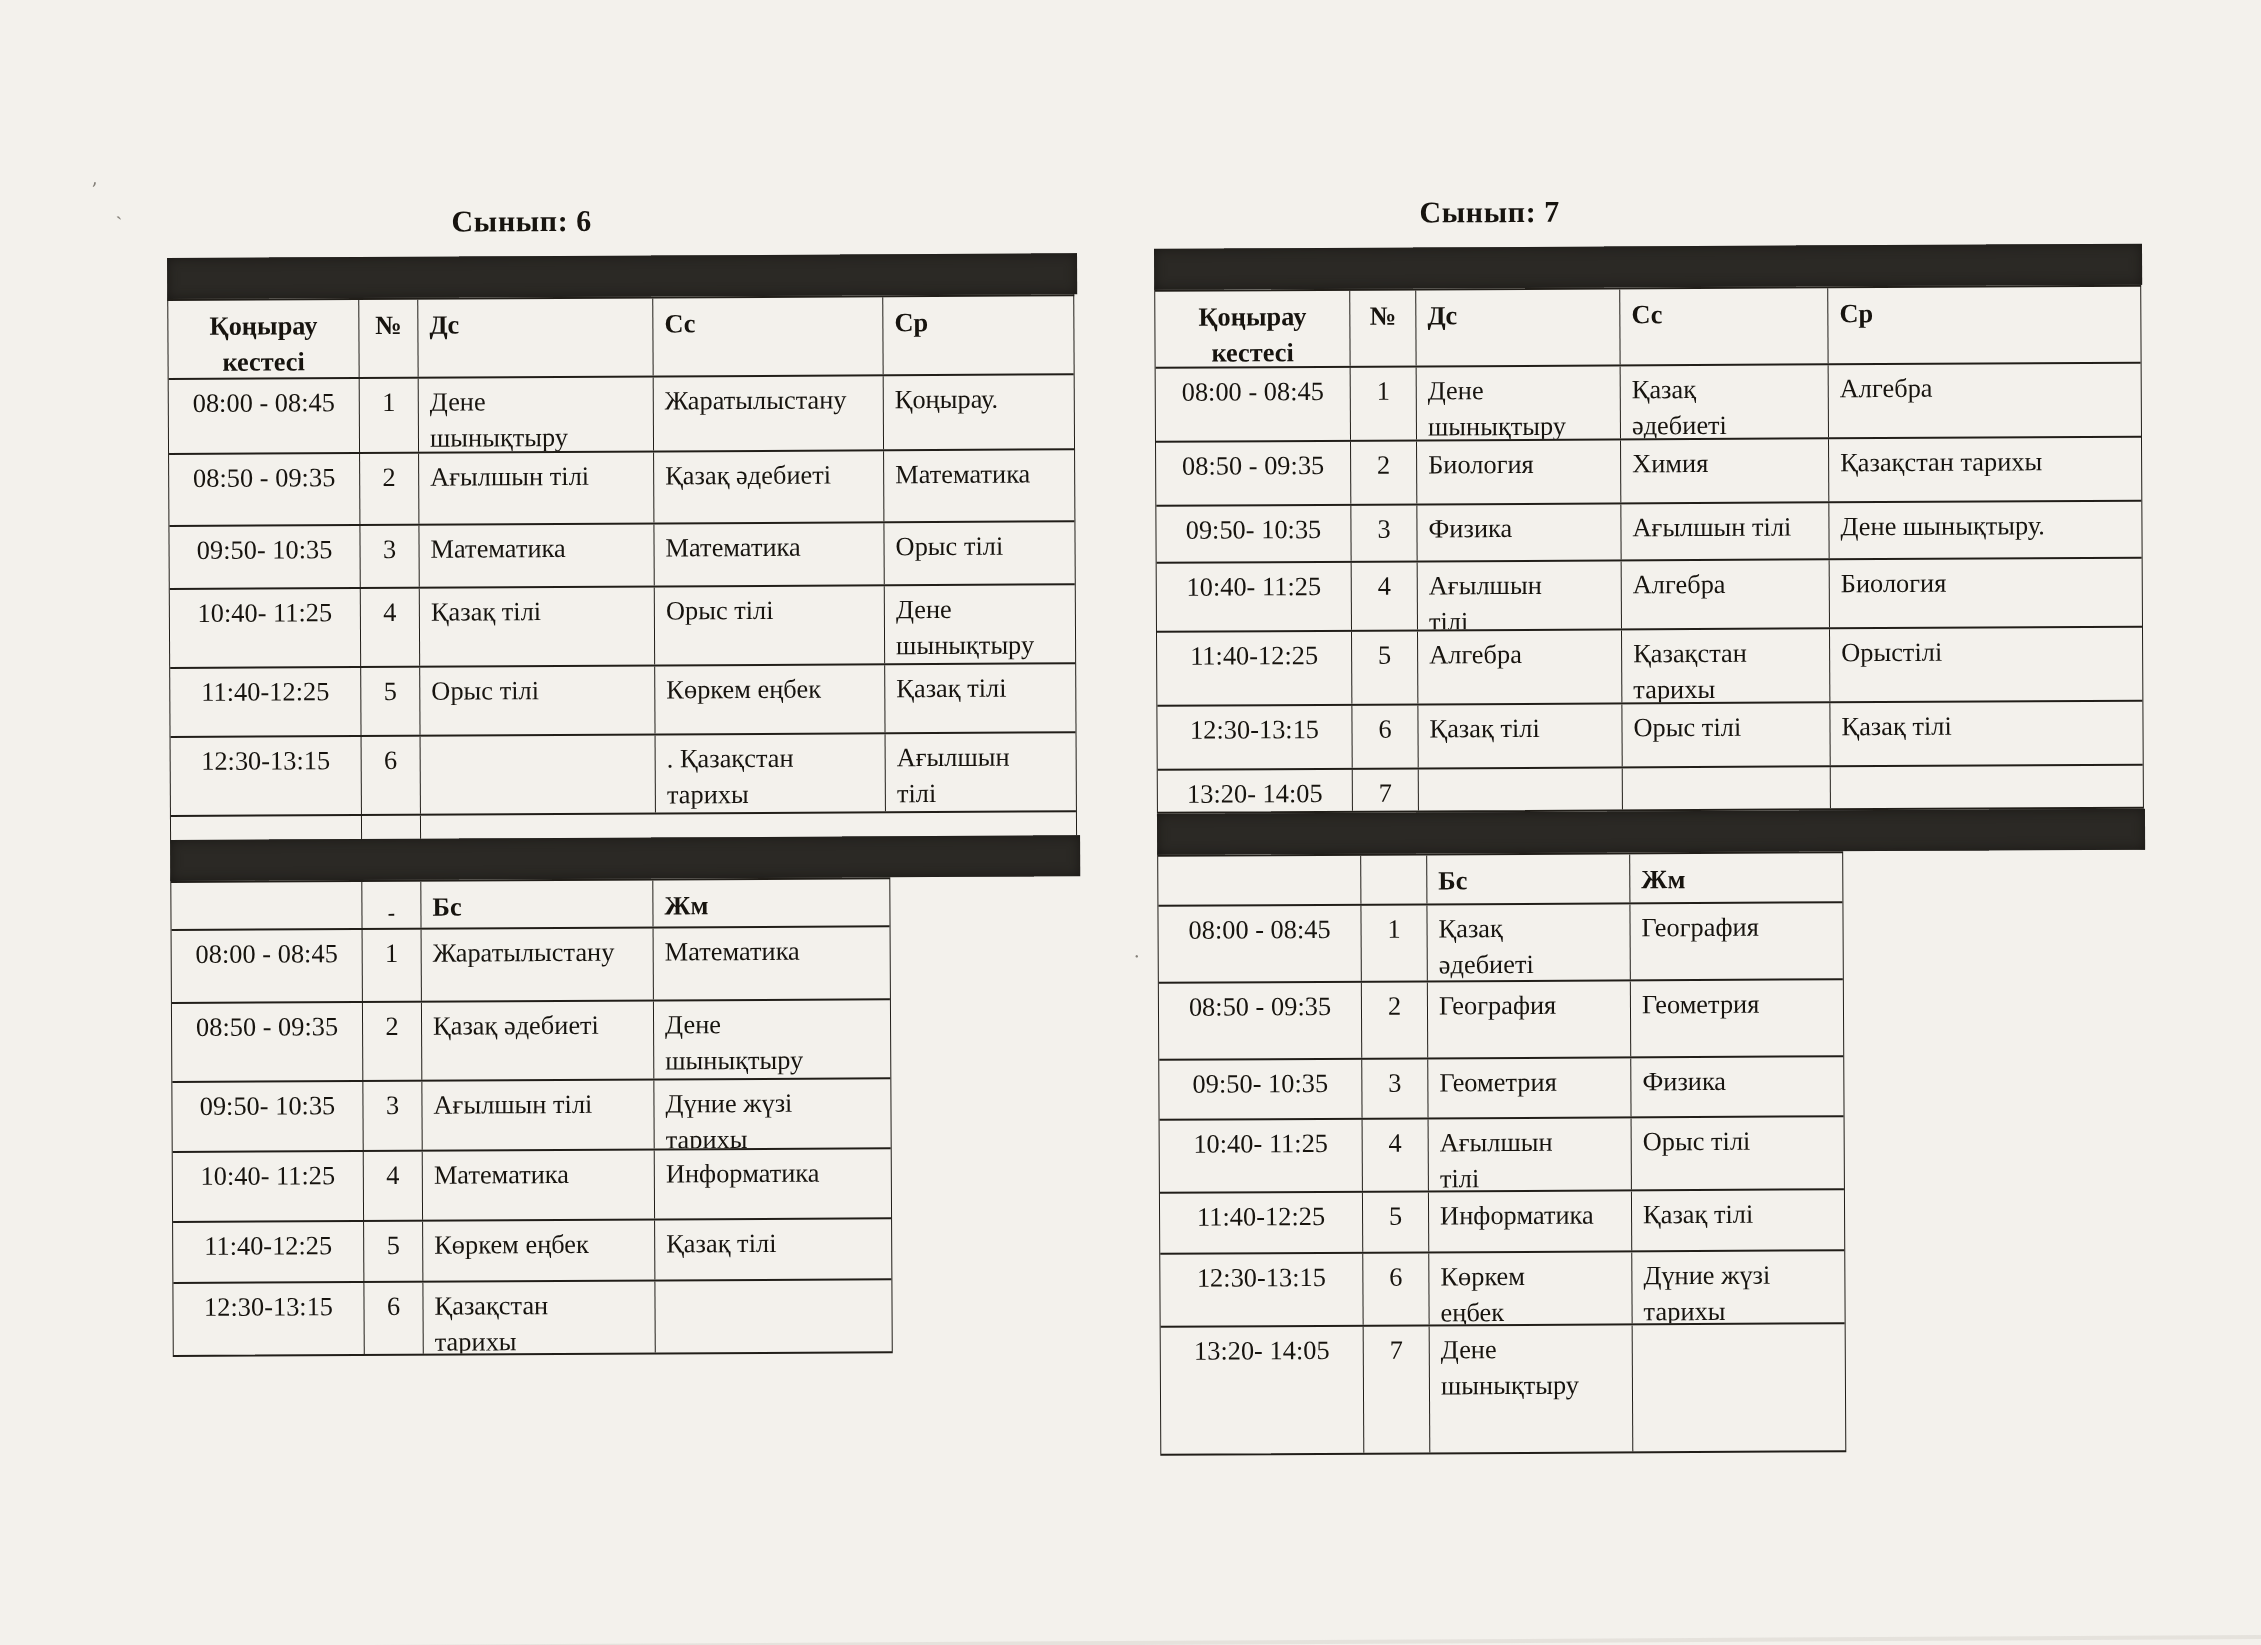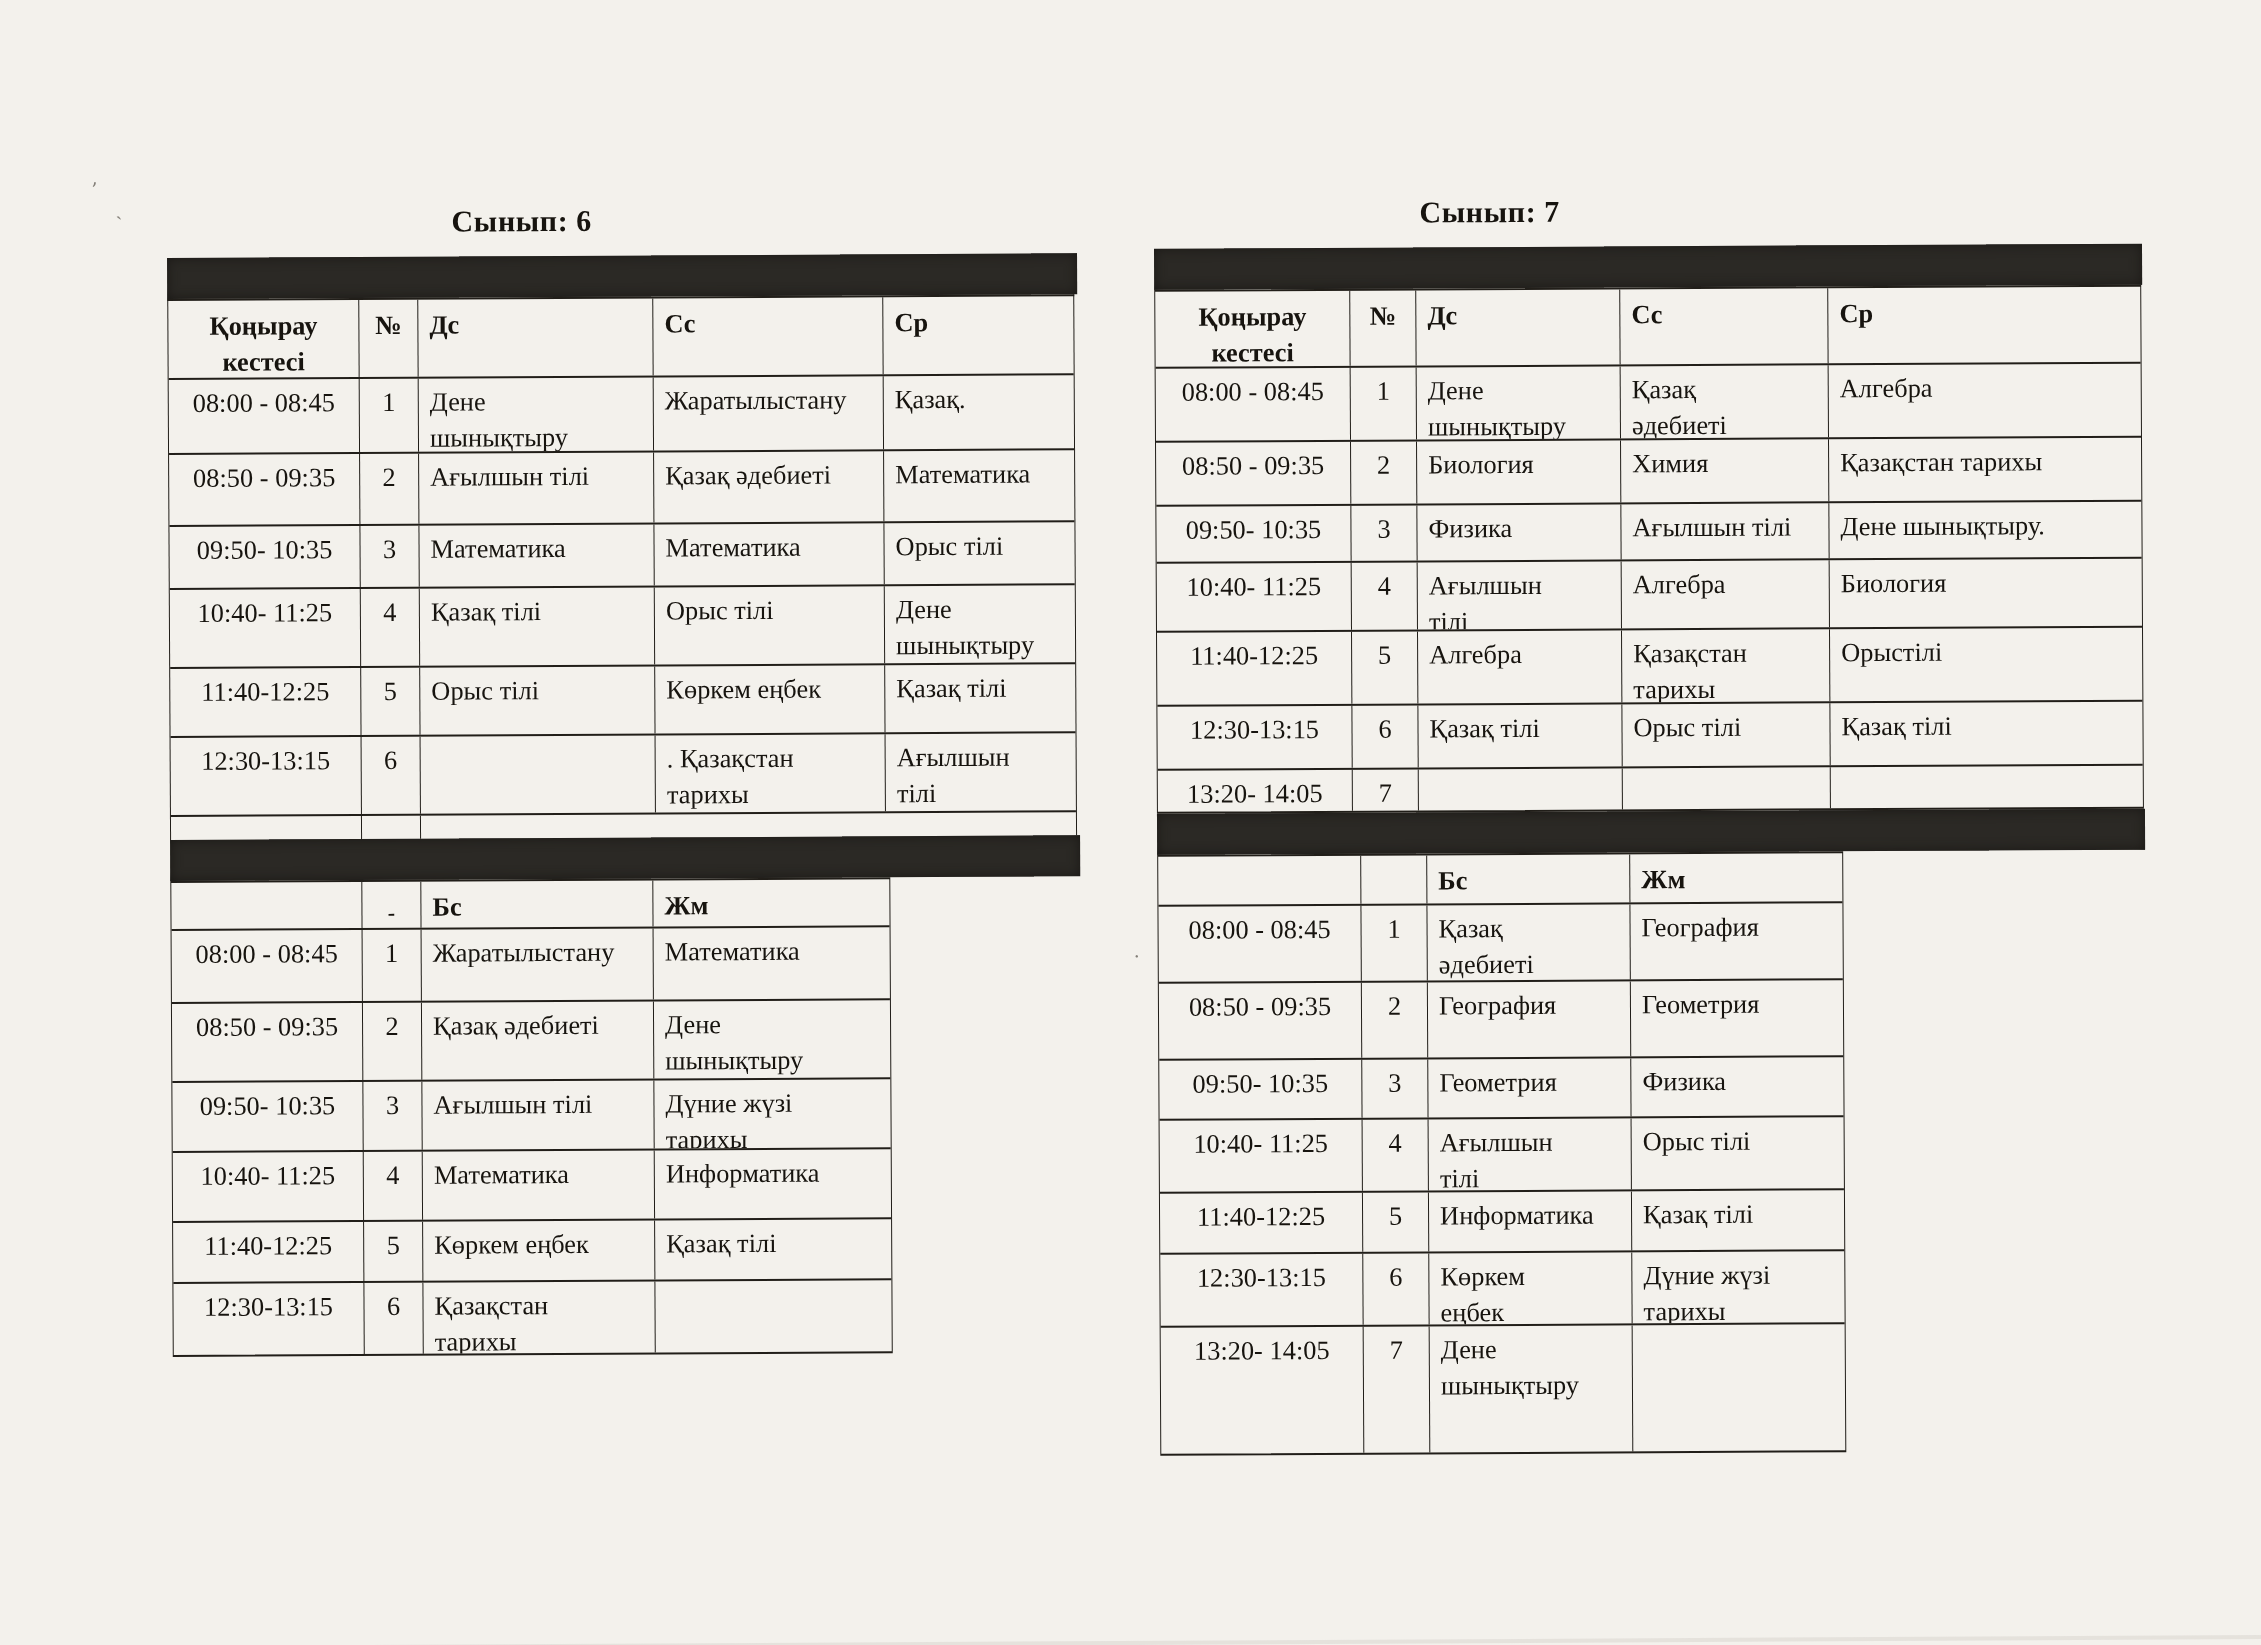--- a/index.html
+++ b/index.html
@@ -70,21 +70,21 @@
           <div class="cell c-sub c-head">Дс</div>
           <div class="cell c-sub c-head">Сс</div>
           <div class="cell c-sub c-head">Ср</div>
         </div>
         <div class="row body" style="height: 73px;">
           <div class="cell c-time">08:00 - 08:45</div>
           <div class="cell c-num">1</div>
           <div class="cell c-sub">Дене
 шынықтыру</div>
           <div class="cell c-sub">Жаратылыстану</div>
-          <div class="cell c-sub">Қазақ.</div>
+          <div class="cell c-sub">Қоңырау.</div>
         </div>
         <div class="row body" style="height: 70px;">
           <div class="cell c-time">08:50 - 09:35</div>
           <div class="cell c-num">2</div>
           <div class="cell c-sub">Ағылшын тілі</div>
           <div class="cell c-sub">Қазақ әдебиеті</div>
           <div class="cell c-sub">Математика</div>
         </div>
         <div class="row body" style="height: 61px;">
           <div class="cell c-time">09:50- 10:35</div>

